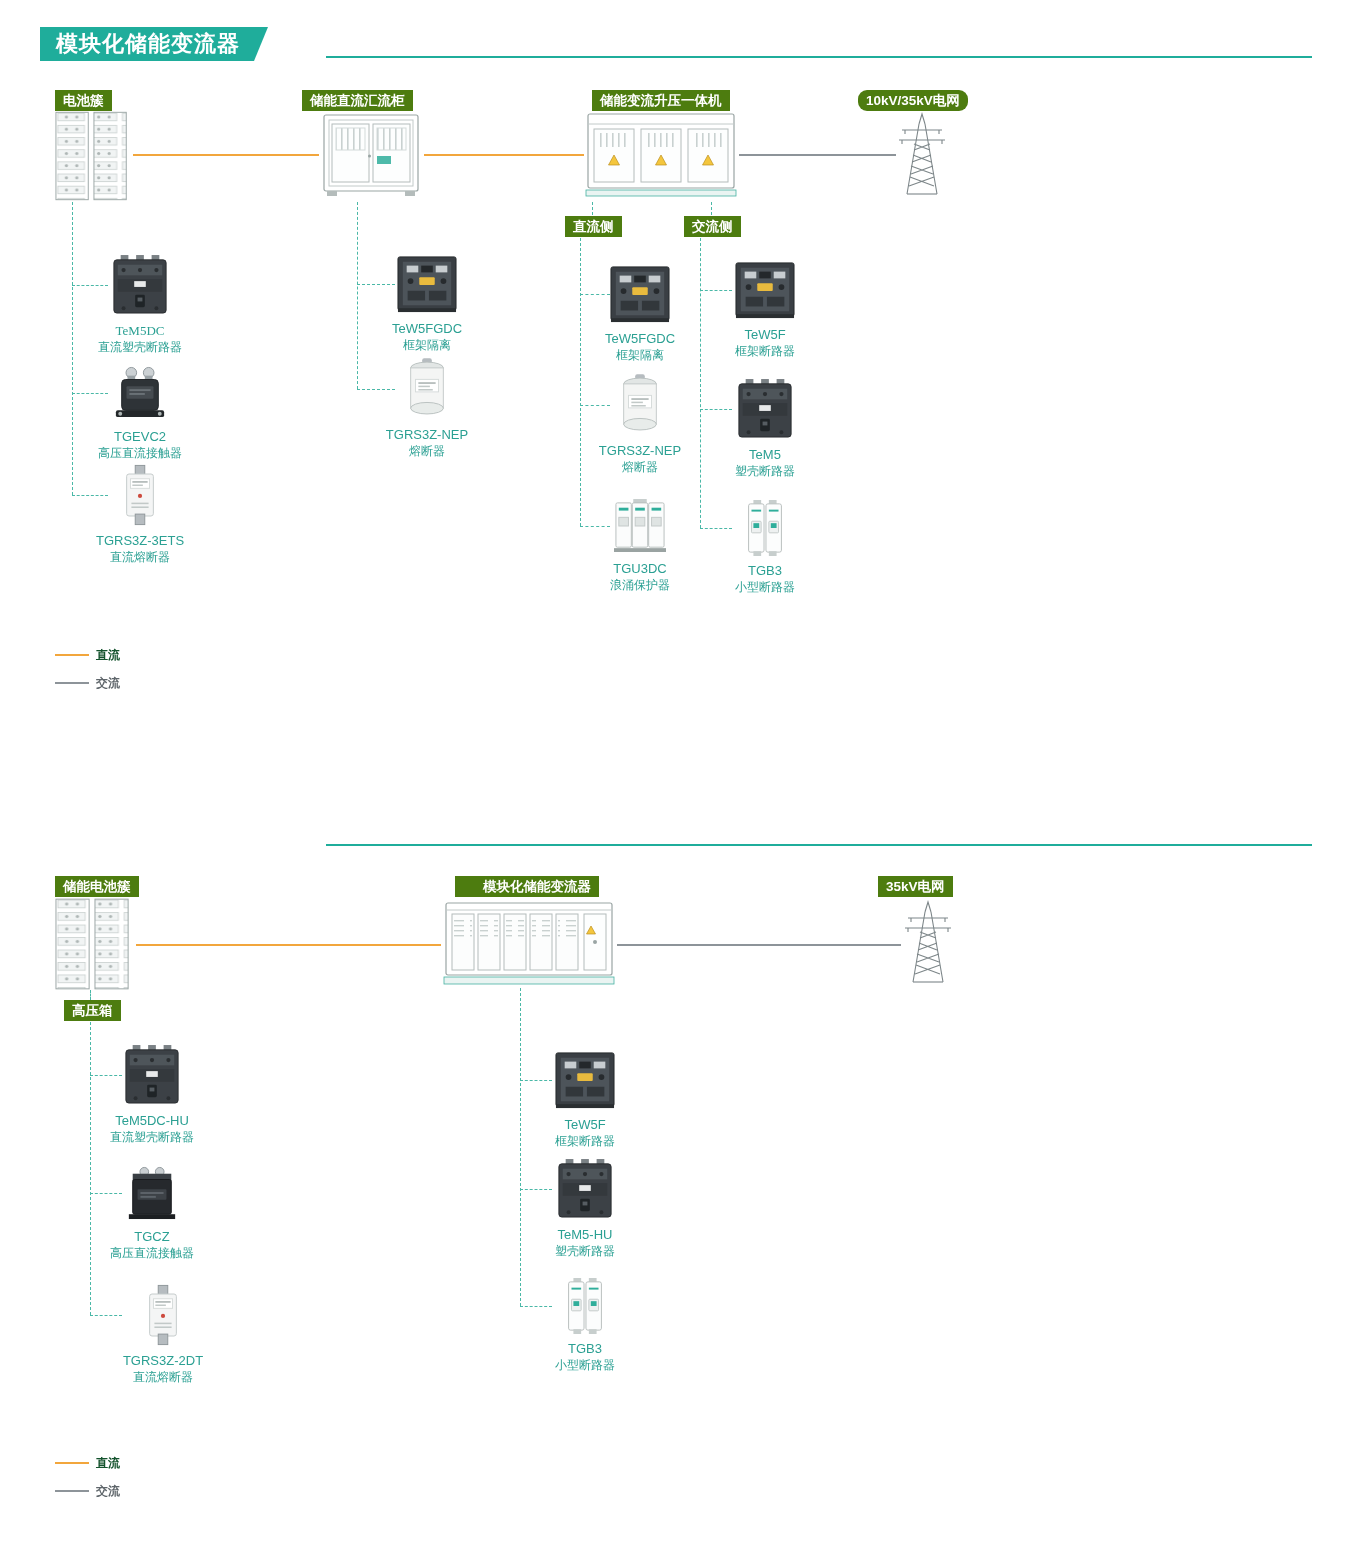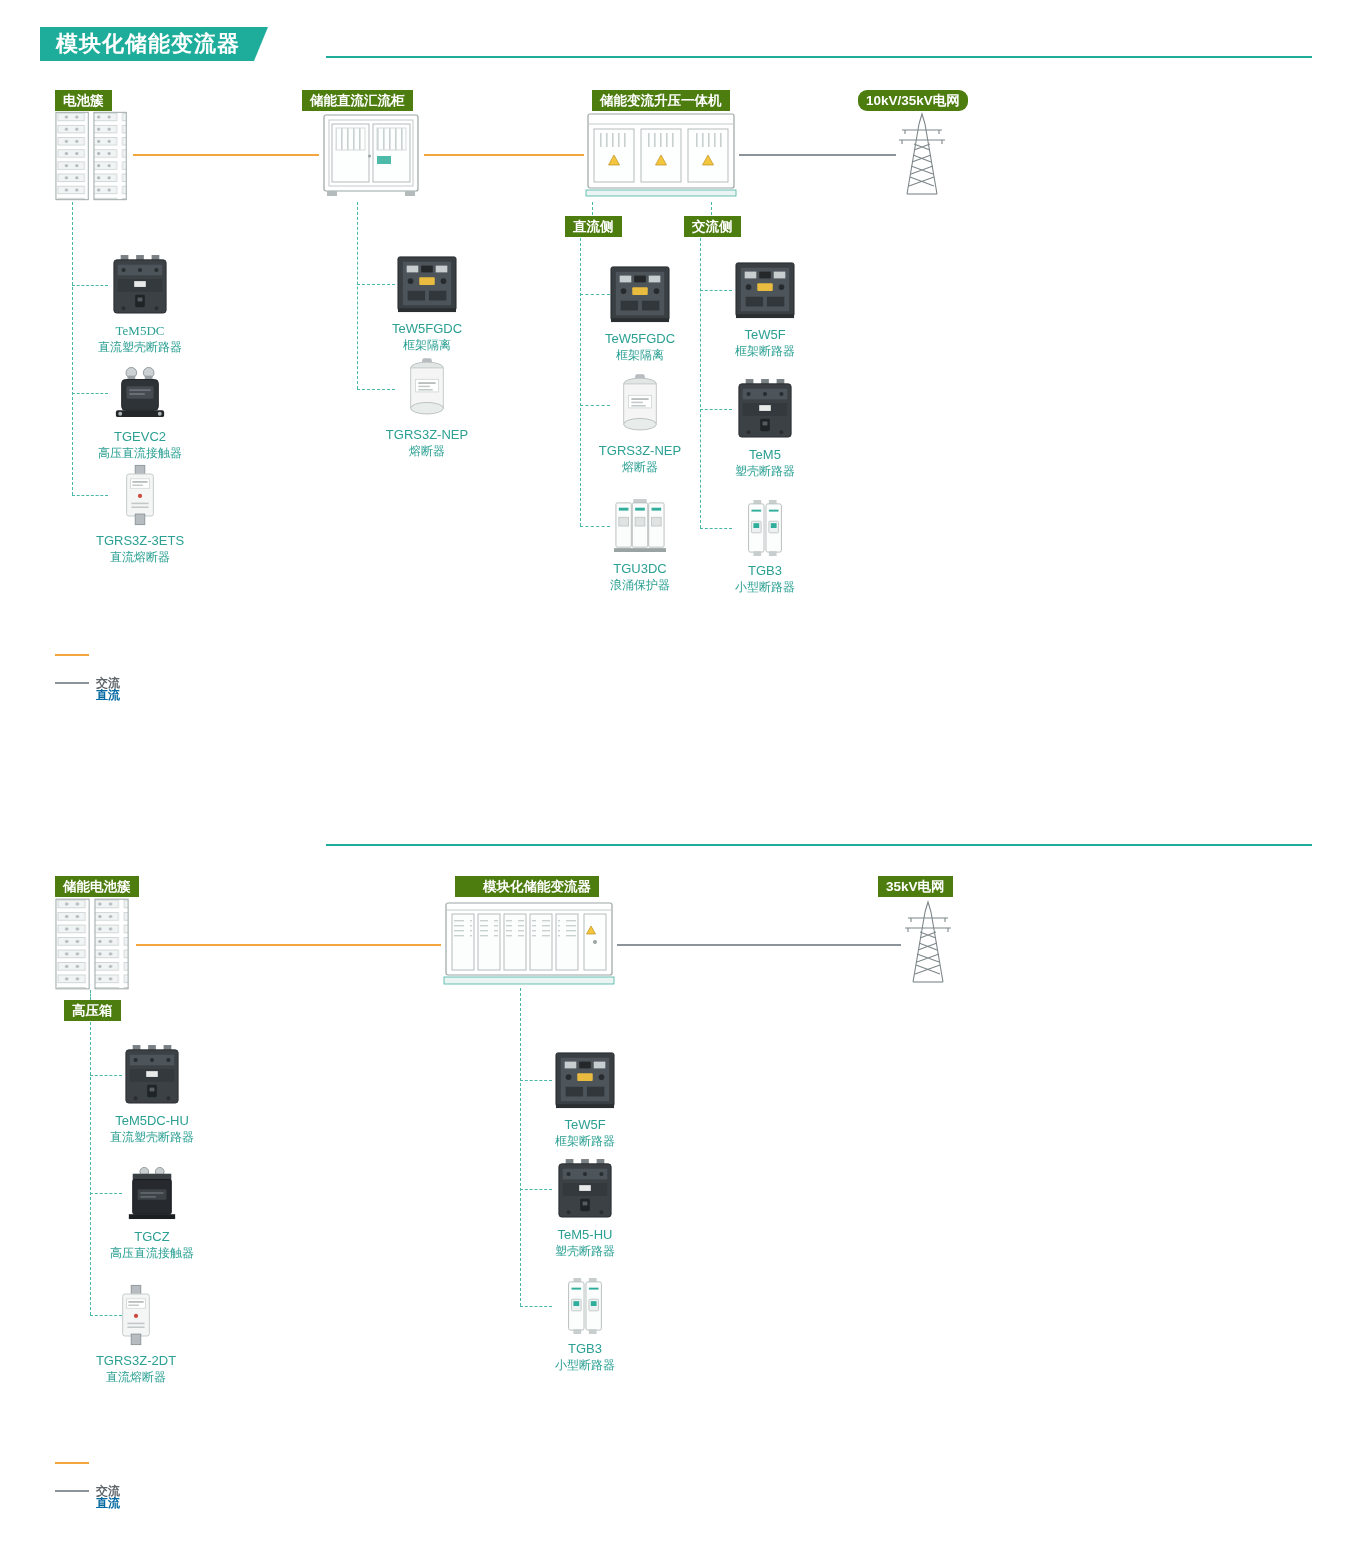--- a/index.html
+++ b/index.html
@@ -17,21 +17,21 @@
   .line.gray{background:#8d9499;}
   .dash-v{position:absolute;width:0;border-left:1px dashed #4ab8a7;}
   .dash-h{position:absolute;height:0;border-top:1px dashed #4ab8a7;}
   .component{position:absolute;width:130px;display:flex;flex-direction:column;align-items:center;}
   .comp-name{margin-top:7px;font-size:13px;line-height:15px;color:#2ba093;text-align:center;}
   .comp-desc{margin-top:2px;font-size:12px;line-height:14px;color:#2ba093;text-align:center;}
   .legend-line{position:absolute;width:34px;height:2px;}
   .legend-line.orange{background:#f2a63c;}
   .legend-line.gray{background:#8d9499;}
   .legend-label{position:absolute;font-size:12px;font-weight:bold;line-height:14px;}
-  .legend-label.dc{color:#0369a1;margin-top:40px;}
+  .legend-label.dc{color:#14532d;}
   .legend-label.ac{color:#5f666b;}
 </style>
 </head>
 <body>
 
 <svg width="0" height="0" style="position:absolute" aria-hidden="true">
   <defs>
     <pattern id="pat-shelf" width="34" height="12.8" patternUnits="userSpaceOnUse">
       <rect x="3" y="2.5" width="28" height="8" fill="#f1f4f4" stroke="#c7cecd" stroke-width="0.8"></rect>
       <circle cx="12" cy="6.5" r="1.7" fill="#aeb6b5"></circle>
@@ -389,21 +389,21 @@
     <div class="comp-name">TeM5DC-HU</div>
     <div class="comp-desc">直流塑壳断路器</div>
   </div>
   <div class="component" style="left:87px;top:1164px;">
     <svg width="54" height="58" viewBox="0 0 56 60">
         <use href="#g-ctbox"></use>
       </svg>
     <div class="comp-name">TGCZ</div>
     <div class="comp-desc">高压直流接触器</div>
   </div>
-  <div class="component" style="left:71px;top:1284px;">
+  <div class="component" style="left:98px;top:1284px;">
     <svg width="42" height="62" viewBox="0 0 44 64">
         <use href="#g-fuseblade"></use>
       </svg>
     <div class="comp-name">TGRS3Z-2DT</div>
     <div class="comp-desc">直流熔断器</div>
   </div>
 
   <div class="component" style="left:520px;top:1050px;">
     <svg width="62" height="60" viewBox="0 0 64 62">
         <use href="#g-acb"></use>

